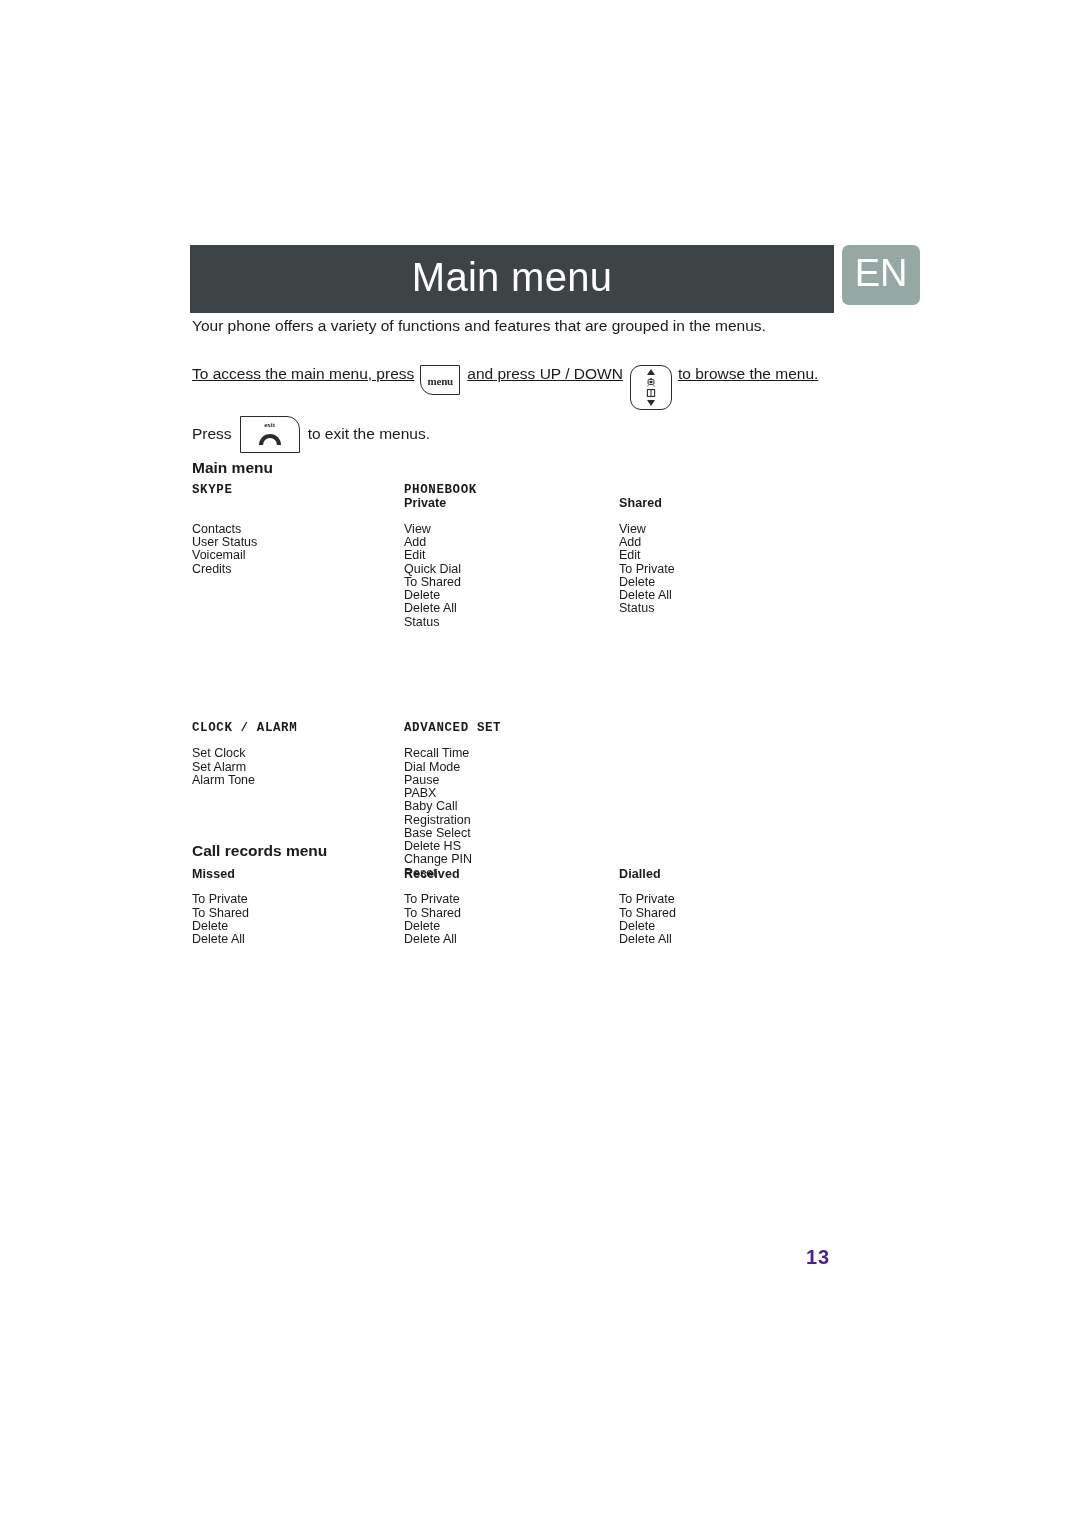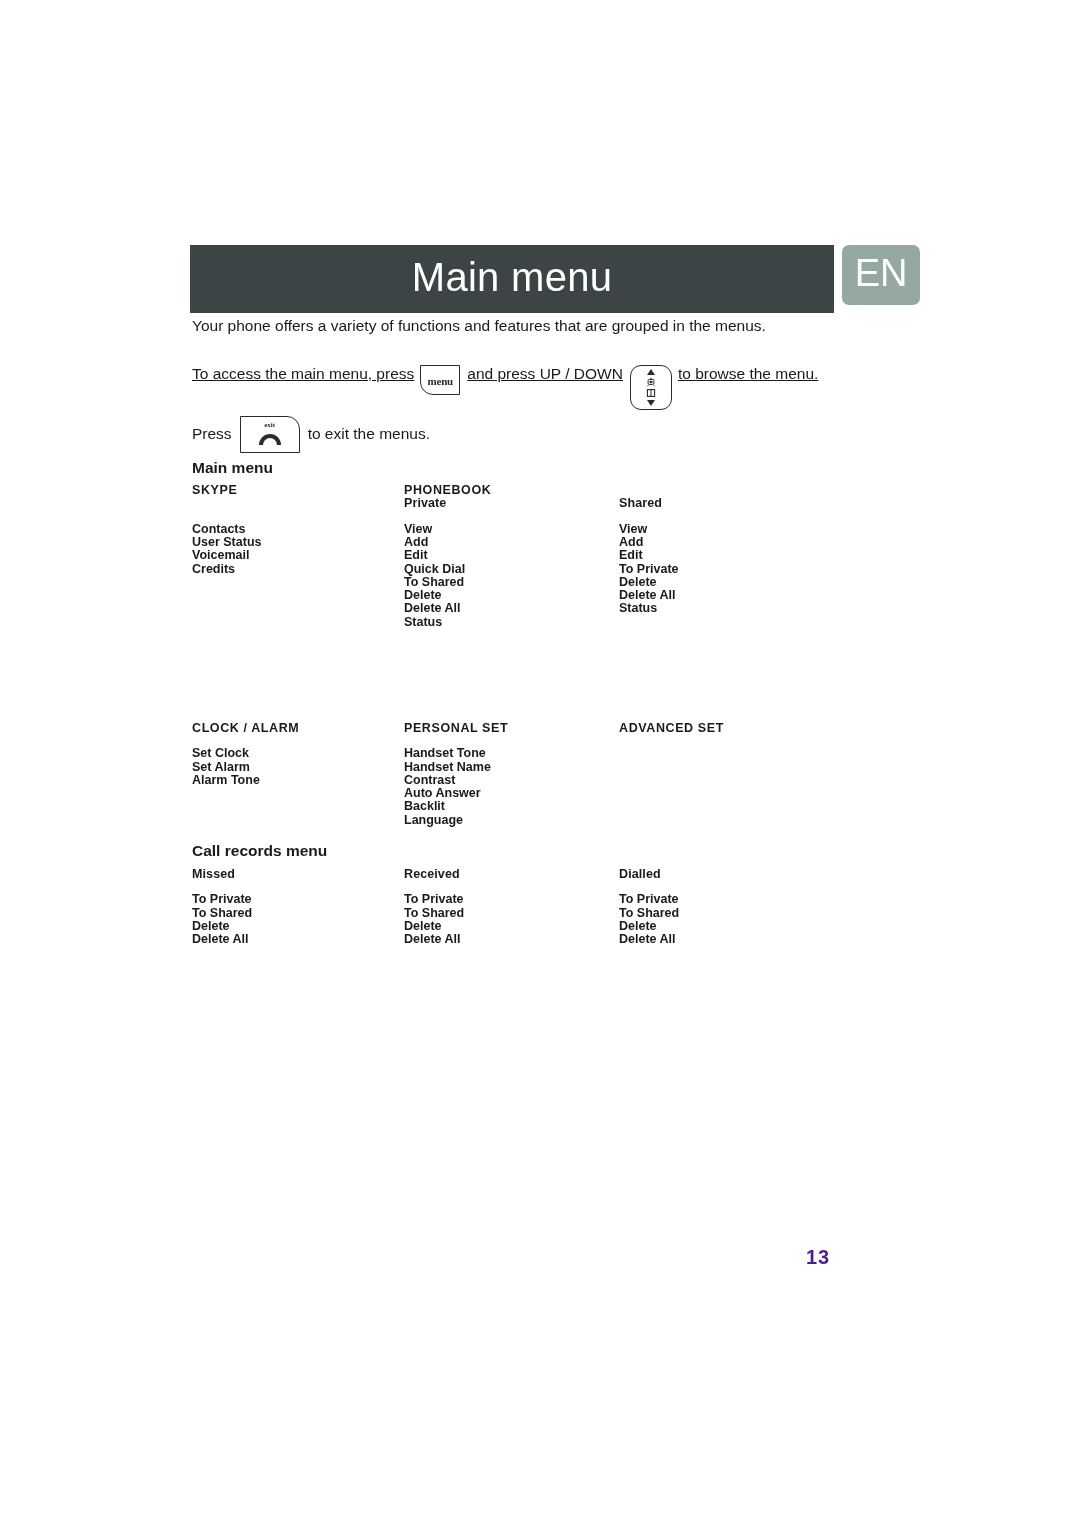--- a/index.html
+++ b/index.html
@@ -197,32 +197,32 @@
   .grid-3 { top: 868px; }
 
   .col-head {
     font-size: 12.5px;
     font-weight: 700;
     letter-spacing: 0.45px;
     color: #1a1a1a;
     line-height: 1.07;
     white-space: nowrap;
   }
-  .col-head.cap { letter-spacing: 0.6px; }
+  .col-head.cap { letter-spacing: 0.6px; font-family: Liberation Mono, monospace; }
   .col-sub {
     font-size: 12.5px;
     font-weight: 700;
     letter-spacing: 0.1px;
     color: #1a1a1a;
     line-height: 1.07;
   }
   .col-items {
     margin-top: 12px;
     font-size: 12.5px;
-    font-weight: 700;
+    font-weight: 400;
     color: #1a1a1a;
     line-height: 1.06;
   }
   .col-items li {
     list-style: none;
     white-space: nowrap;
   }
   .spacer-line { visibility: hidden; }
 
   
@@ -342,34 +342,35 @@
 
     <div class="col">
       <div class="col-head cap">CLOCK / ALARM</div>
       <ul class="col-items">
         <li>Set Clock</li>
         <li>Set Alarm</li>
         <li>Alarm Tone</li>
       </ul>
     </div>
 
-    <div class="col">
-      <div class="col-head cap">PERSONAL SET</div>
-      <ul class="col-items">
-        <li>Handset Tone</li>
-        <li>Handset Name</li>
-        <li>Contrast</li>
-        <li>Auto Answer</li>
-        <li>Backlit</li>
-        <li>Language</li>
-      </ul>
-    </div>
 
     <div class="col">
       <div class="col-head cap">ADVANCED SET</div>
+      <ul class="col-items">
+        <li>Recall Time</li>
+        <li>Dial Mode</li>
+        <li>Pause</li>
+        <li>PABX</li>
+        <li>Baby Call</li>
+        <li>Registration</li>
+        <li>Base Select</li>
+        <li>Delete HS</li>
+        <li>Change PIN</li>
+        <li>Reset</li>
+      </ul>
     </div>
 
   </div>
 
   <div class="section-title title-call">Call records menu</div>
 
   <div class="menugrid grid-3">
 
     <div class="col">
       <div class="col-sub">Missed</div>

